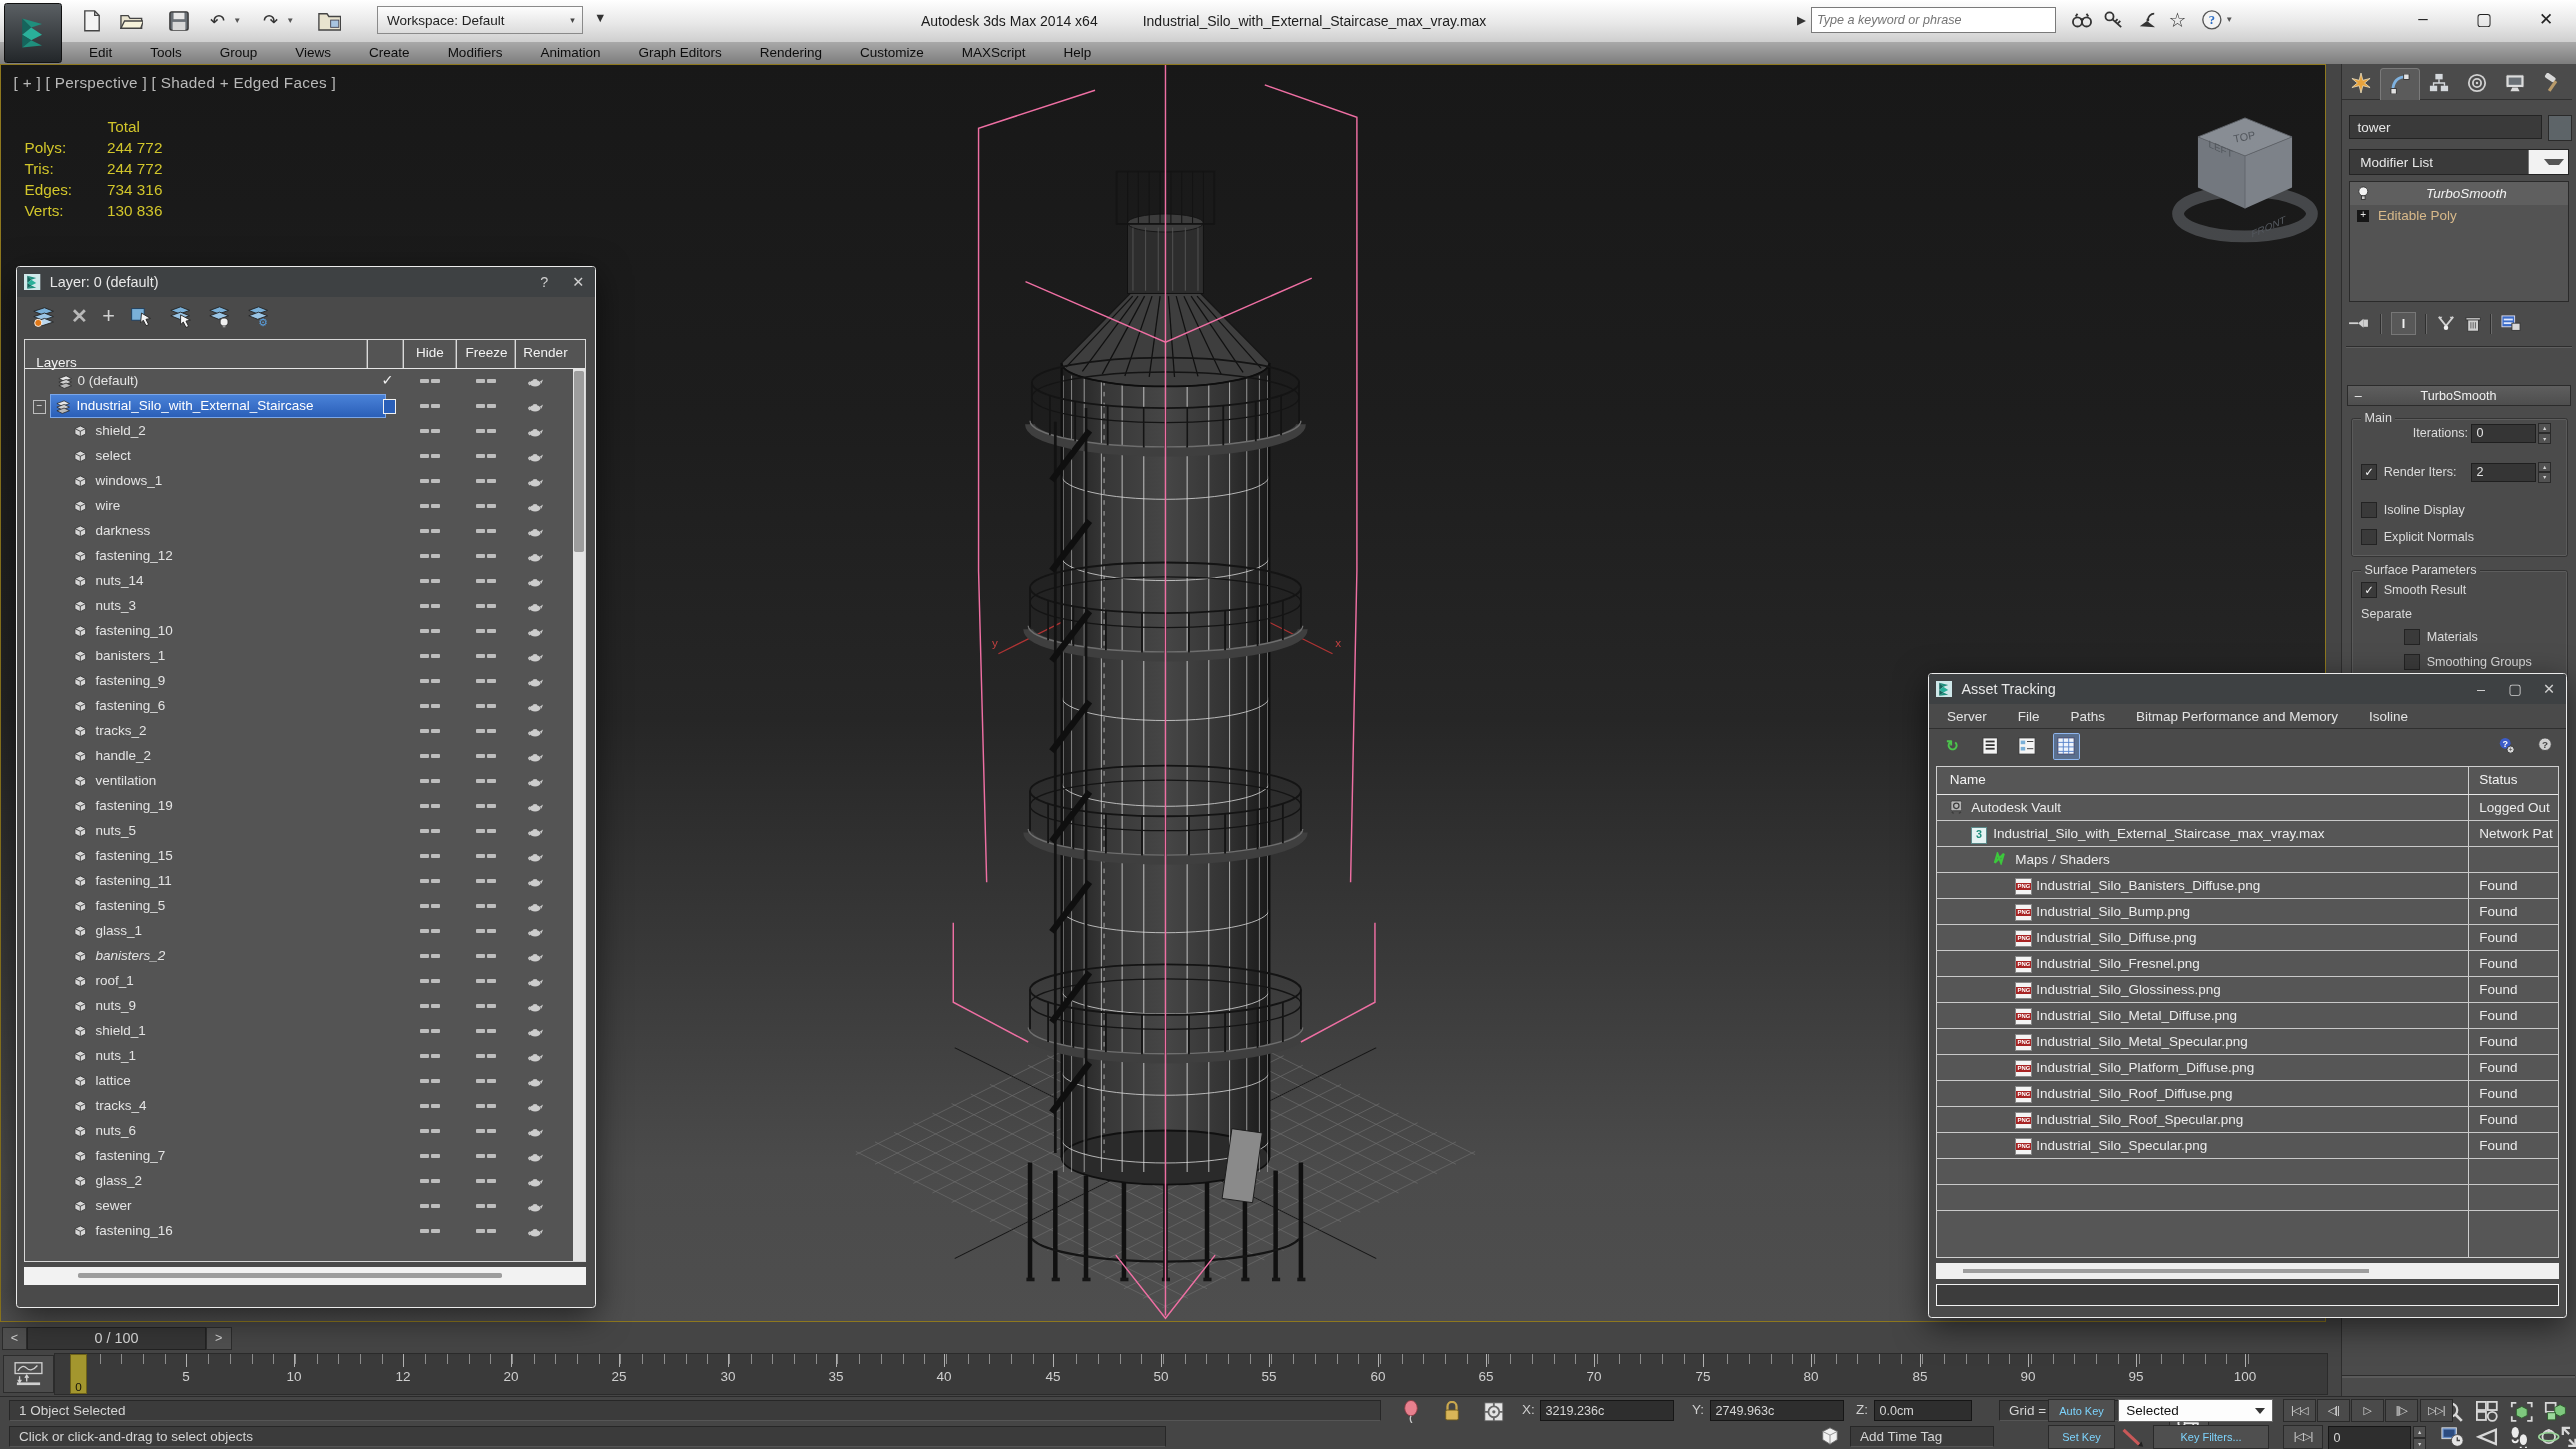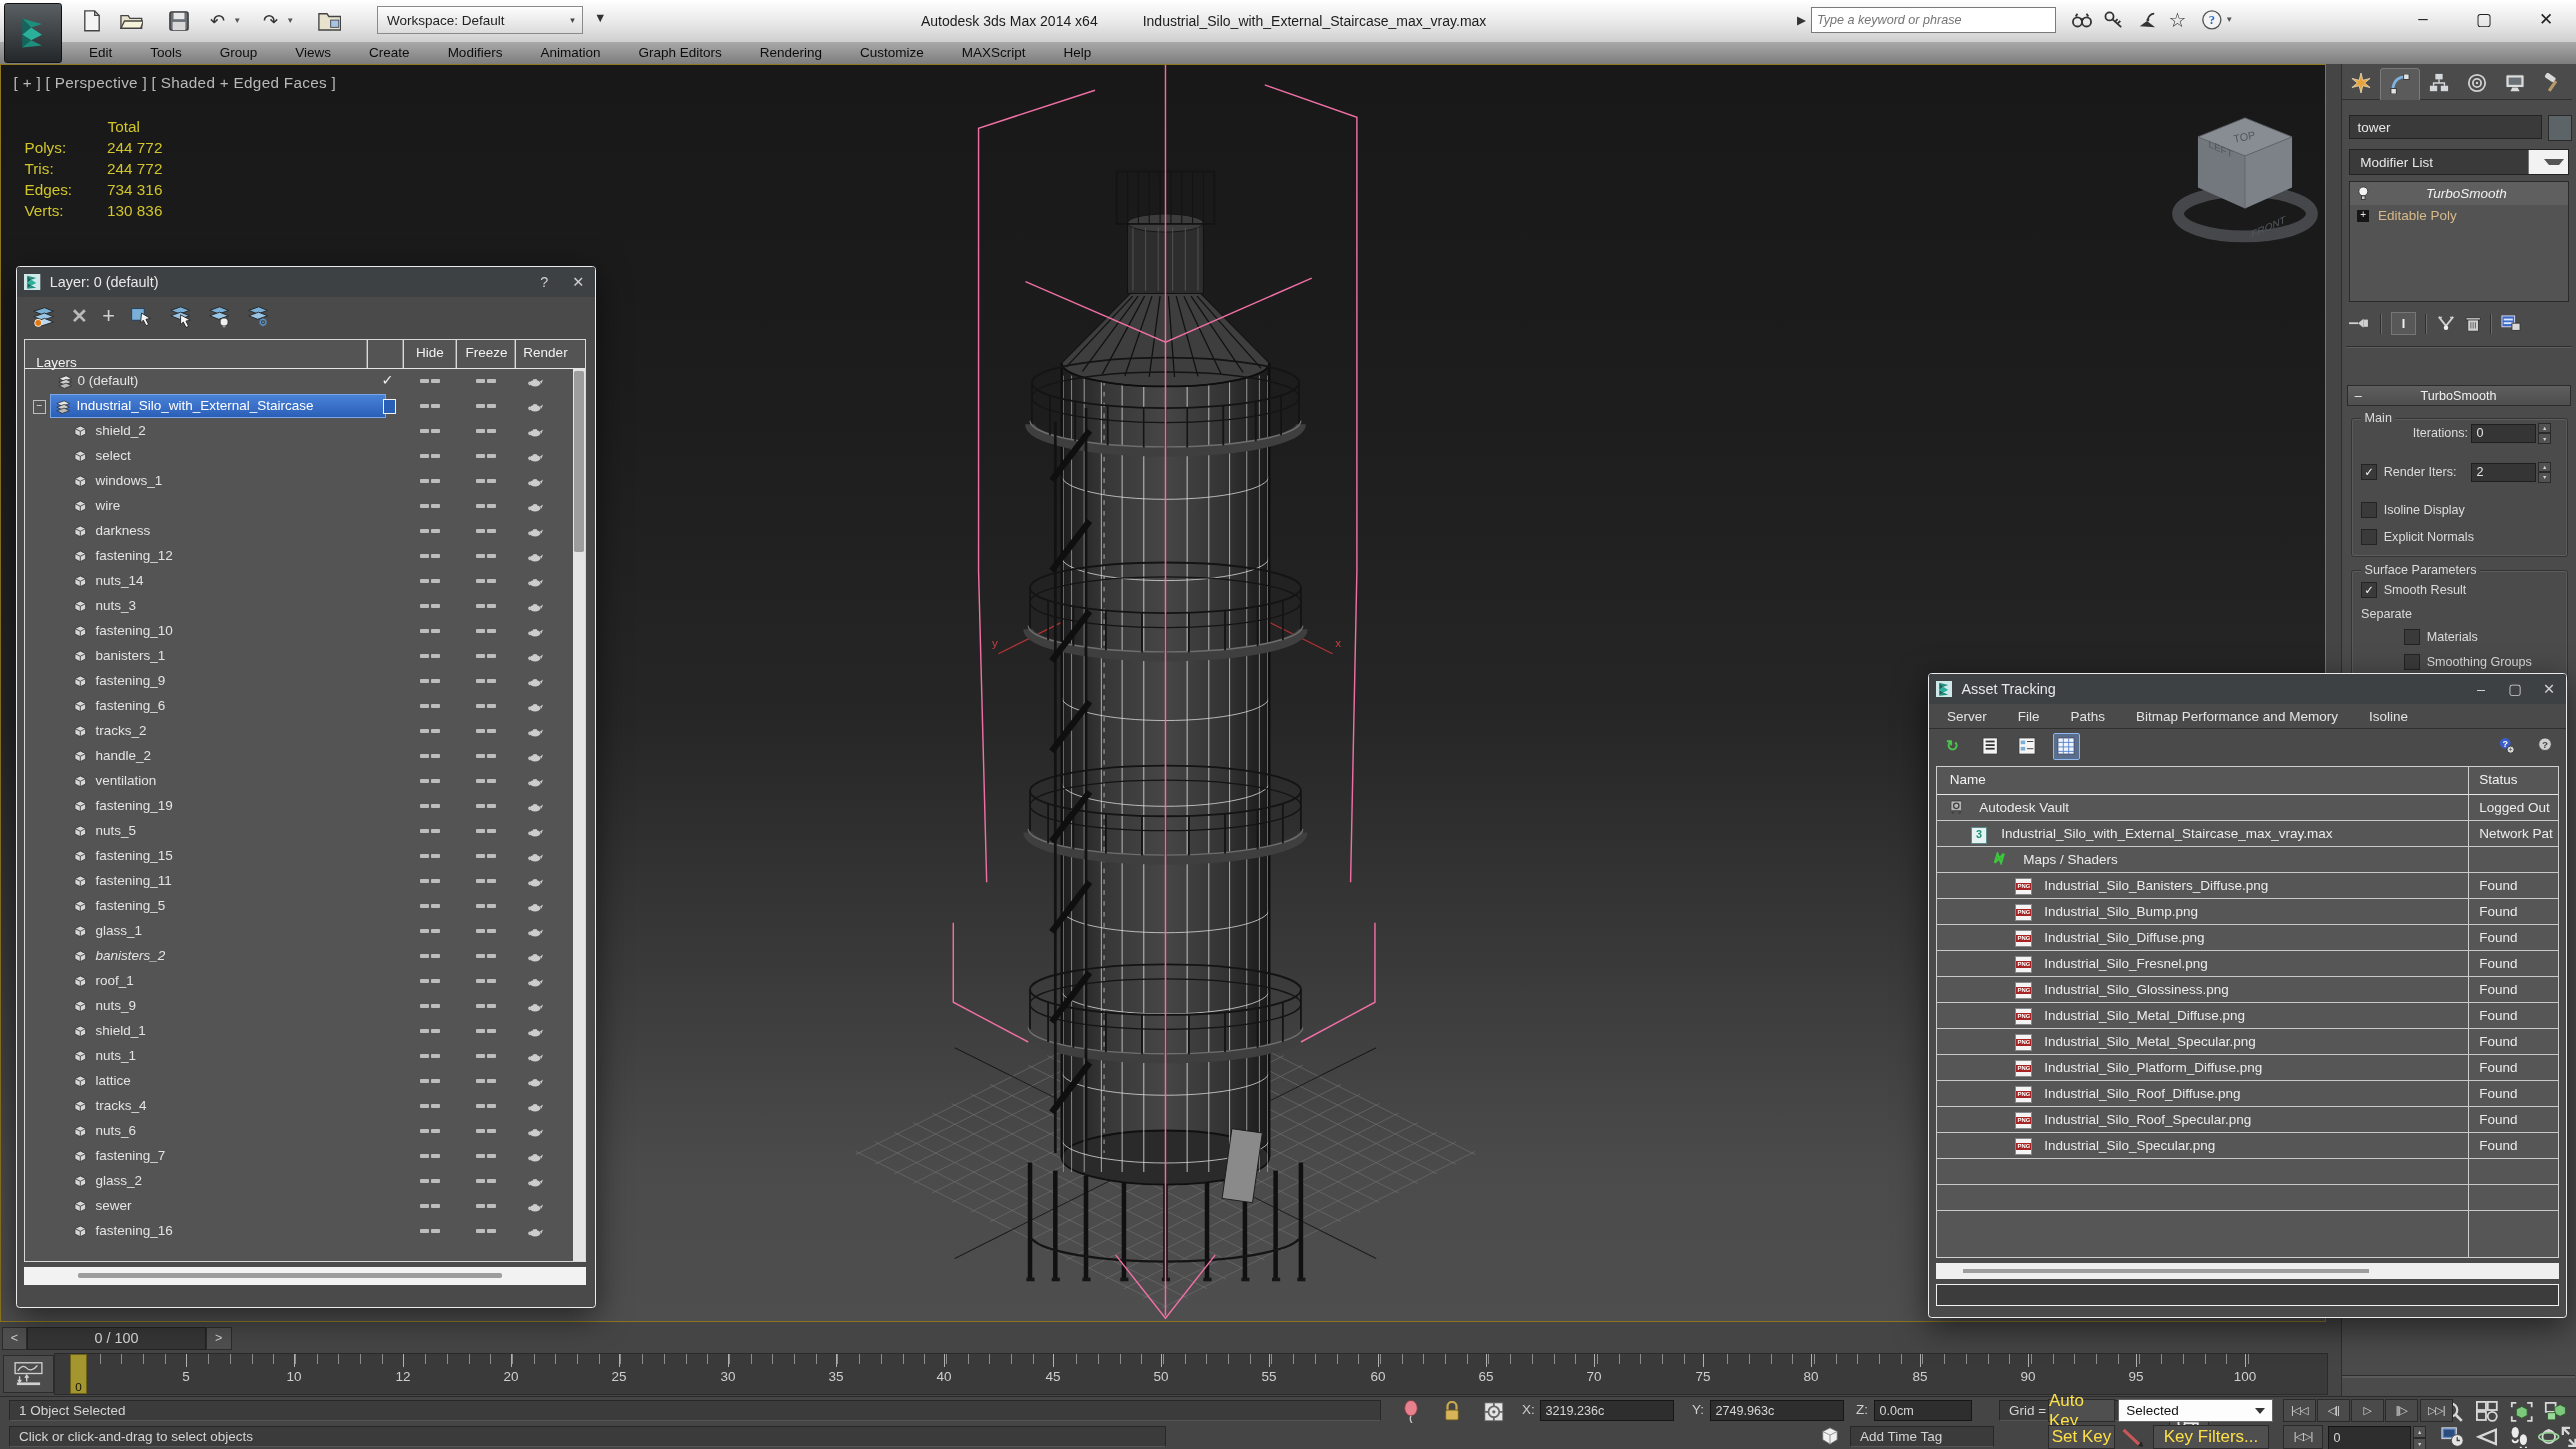--- a/index.html
+++ b/index.html
@@ -116,21 +116,21 @@
     padding-left:10.8px;box-sizing:border-box;}
   .atool{width:25px;height:25px;display:flex;align-items:center;justify-content:center;font-size:15.3px;color:#ddd;}
   .atool.active{border:0.9px solid #8fb6ee;background:#5a6f8e;border-radius:1.8px;}
   #asset-table{position:absolute;left:7.2px;top:92px;width:623px;height:492px;background:#565656;border:0.9px solid #cfcfcf;
     box-sizing:border-box;overflow:hidden;}
   #asset-colline{position:absolute;left:531px;top:0;width:0.9px;height:100%;background:#cfcfcf;}
   #asset-head{position:relative;height:27px;border-bottom:0.9px solid #e8e8e8;color:#f4f4f4;font-size:13.5px;}
   #asset-head .hn{position:absolute;left:12.6px;top:5.4px;}
   #asset-head .hs{position:absolute;left:542px;top:5.4px;}
   .arow{position:relative;height:25px;border-bottom:0.9px solid #c9c9c9;color:#ececec;font-size:13.5px;}
-  .arow .aname{position:absolute;top:4.5px;white-space:nowrap;margin-left:8px;}
+  .arow .aname{position:absolute;top:4.5px;white-space:nowrap;}
   .arow .astatus{position:absolute;left:542px;top:4.5px;white-space:nowrap;overflow:hidden;width:79px;}
   .arow .aicon{position:absolute;top:5.4px;}
   #asset-hscroll{position:absolute;left:7.2px;top:589px;width:623px;height:16.3px;background:#efefef;}
   #asset-hthumb{position:absolute;left:27px;top:6.3px;width:406px;height:3.6px;background:#9d9d9d;}
   #asset-bottom{position:absolute;left:7.2px;top:610px;width:623px;height:21.7px;background:#3c3c3c;border:1.8px solid #f2f2f2;
     box-sizing:border-box;}
   
   #timebar{position:absolute;left:0;top:1324px;width:2326px;height:27px;background:#454545;}
   .tbtn{position:absolute;top:2.7px;width:23.5px;height:21px;background:#4f4f4f;border:0.9px solid #2c2c2c;
     color:#d0d0d0;font-size:12.6px;display:flex;align-items:center;justify-content:center;}
@@ -148,22 +148,22 @@
     box-sizing:border-box;color:#15130a;font-size:11.7px;display:flex;align-items:flex-end;justify-content:center;}
   
   #statusbar{position:absolute;left:0;top:1396px;width:2576px;height:53px;background:#454545;border-top:0.9px solid #2b2b2b;
     color:#cfcfcf;font-size:13.5px;}
   .srowbar{position:absolute;left:0;width:2576px;height:27px;}
   .inset{position:absolute;background:#3b3b3b;border:0.9px solid #272727;border-bottom-color:#555;display:flex;
     align-items:center;padding-left:9px;box-sizing:border-box;color:#d4d4d4;}
   .coord-label{position:absolute;top:5.4px;color:#cfcfcf;}
   .coord-field{position:absolute;top:2.7px;height:21.7px;background:#2e2e2e;border:0.9px solid #161616;color:#d6d6d6;
     font-size:12.6px;display:flex;align-items:center;padding-left:4.5px;box-sizing:border-box;overflow:hidden;white-space:nowrap;}
-  .stbtn{position:absolute;top:1.8px;height:23.5px;background:#4f4f4f;border:0.9px solid #2a2a2a;color:#fde047;
-    display:flex;align-items:center;justify-content:center;font-size:17px;box-sizing:border-box;}
+  .stbtn{position:absolute;top:1.8px;height:23.5px;background:#4f4f4f;border:0.9px solid #2a2a2a;color:#7dd3fc;
+    display:flex;align-items:center;justify-content:center;font-size:11px;box-sizing:border-box;}
   #mode-dd{position:absolute;left:2118px;top:1.8px;width:155px;height:23.5px;background:#fdfdfd;border:0.9px solid #666;
     color:#111;display:flex;align-items:center;padding-left:7.2px;box-sizing:border-box;font-size:13.5px;}
   #mode-dd .chev{margin-left:auto;margin-right:7.2px;border-top-color:#333;}
   .pbtn{position:absolute;top:1.8px;height:23.5px;background:#4a4a4a;border:0.9px solid #2a2a2a;color:#d8d8d8;
     display:flex;align-items:center;justify-content:center;font-size:10.8px;letter-spacing:-0.9px;box-sizing:border-box;}
   .navico{position:absolute;display:flex;align-items:center;justify-content:center;}
   
   #viewcube{position:absolute;left:2158px;top:32.5px;opacity:.88;}
 </style>
 </head>

